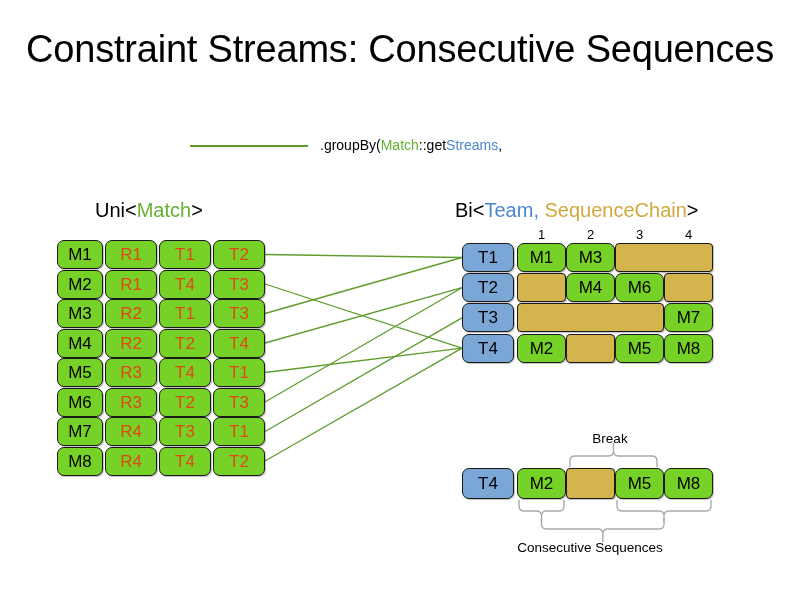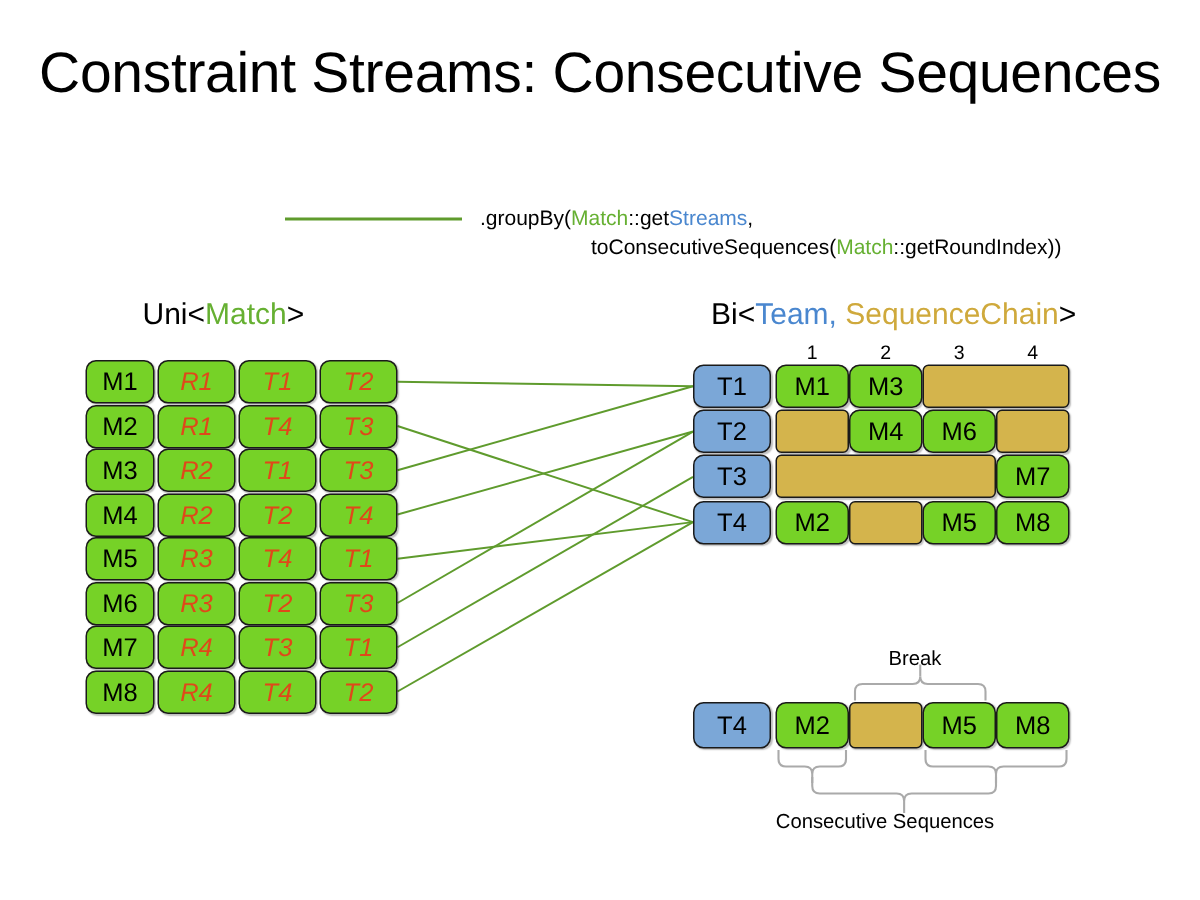--- a/index.html
+++ b/index.html
@@ -44,37 +44,37 @@
   .k-green{color:#66b032;}
   .k-blue{color:#4a87cf;}
   .k-gold{color:#cfa93c;}
 
   
   #uni-label{
     position:absolute;left:95px;top:198px;
     font-size:20px;line-height:24px;white-space:nowrap;
   }
   #bi-label{
-    position:absolute;left:474px;top:198px;
+    position:absolute;left:455px;top:198px;
     font-size:20px;line-height:24px;white-space:nowrap;
   }
 
   
   .cell{
     position:absolute;
     box-sizing:border-box;
     border:1.6px solid #1a1a1a;
     border-radius:7px;
     display:flex;align-items:center;justify-content:center;
     font-size:17px;line-height:17px;
     background:#7ed321;
     box-shadow:1px 1px 1px rgba(0,0,0,0.25);
   }
   .cell.green{background:#76d227;color:#000;}
-  .cell.green-red{background:#76d227;color:#e0481a;font-style:italic;}
+  .cell.green-red{background:#76d227;color:#e0481a;}
   .cell.blue{background:#7ba7d7;color:#000;}
   .cell.gold{background:#d4b44c;color:#000;}
 
   
   #uni-table{position:absolute;left:57px;top:240px;width:210px;height:232px;}
   
   #links{position:absolute;left:0;top:0;width:800px;height:600px;pointer-events:none;}
 
   
   #bi-table{position:absolute;left:462px;top:243px;width:260px;height:123px;}
@@ -107,21 +107,20 @@
 
 <div id="stage">
 
   <div id="title">Constraint Streams: Consecutive Sequences</div>
 
 
   <div id="code-connector"></div>
 
   <div id="code-right">
     <span>.groupBy(</span><span class="k-green">Match</span><span>::get</span><span class="k-blue">Streams</span><span>,</span>
-    <span class="l2"><span>toConsecutiveSequences(</span><span class="k-green">Match</span><span>::getRoundIndex))</span></span>
   </div>
 
   <div id="uni-label">
     <span>Uni&lt;</span><span class="k-green">Match</span><span>&gt;</span>
   </div>
 
   <div id="bi-label">
     <span>Bi&lt;</span><span class="k-blue">Team</span><span class="k-blue">, </span><span class="k-gold">SequenceChain</span><span>&gt;</span>
   </div>
 

